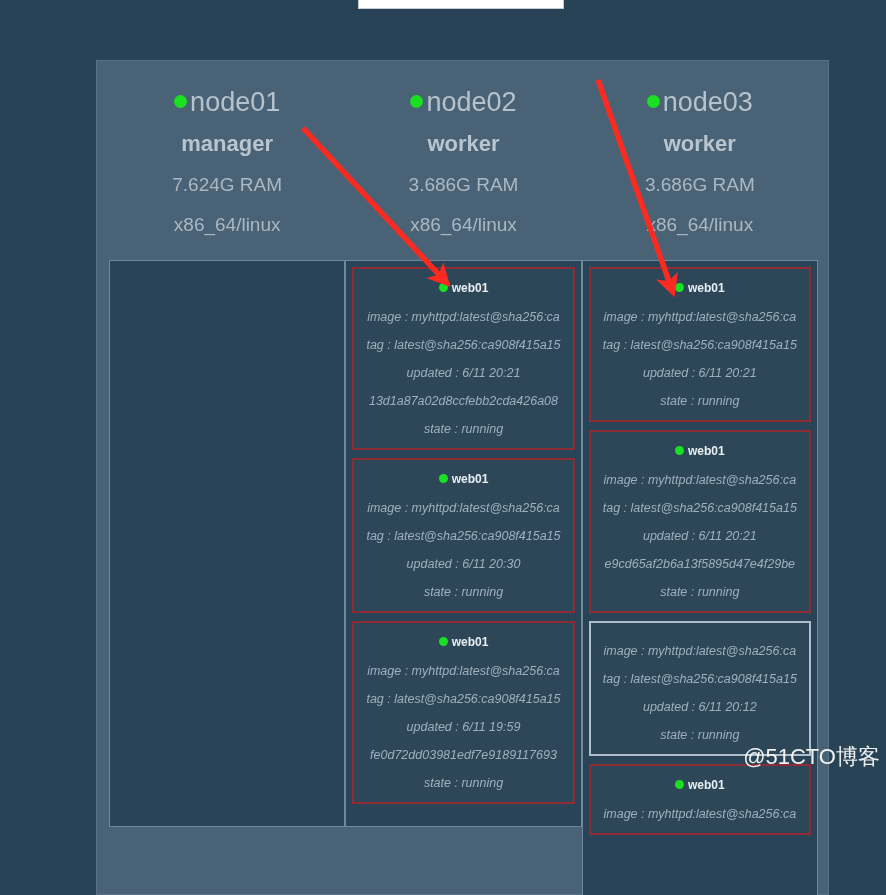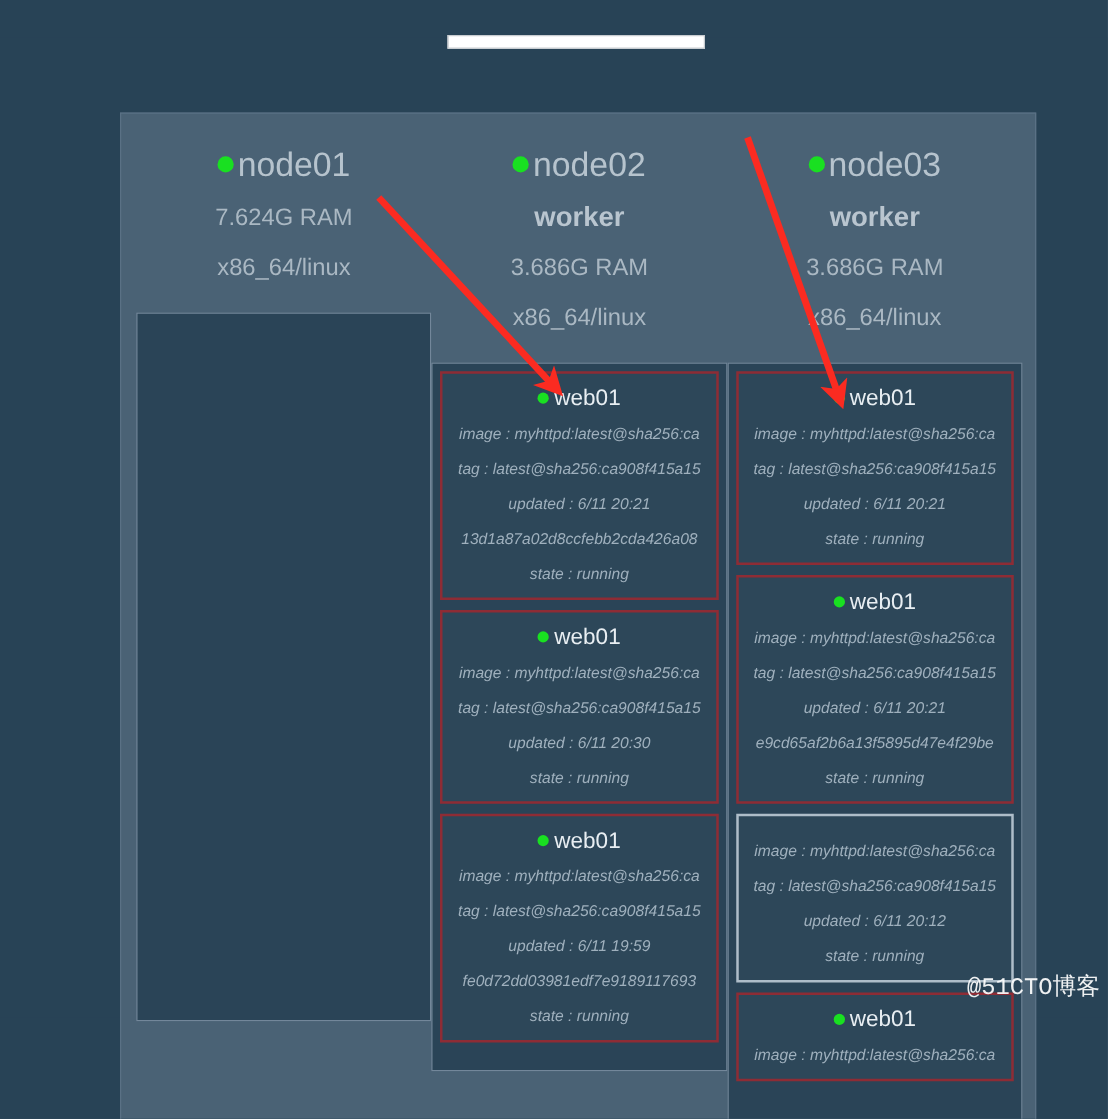--- a/index.html
+++ b/index.html
@@ -8,21 +8,20 @@
     height: 895px;
     overflow: hidden;
     background: #284356;
     font-family: "Liberation Sans", sans-serif;
   }
   #root {
     position: relative;
     width: 886px;
     height: 784px;
     background: #284356;
-    margin-top: 30px;
   }
 
   
   .top-strip {
     position: absolute;
     left: 358px;
     top: -2px;
     width: 206px;
     height: 11px;
     background: #ffffff;
@@ -130,22 +129,22 @@
     padding: 9px 4px 10px 4px;
     text-align: center;
     overflow: hidden;
   }
   .card.accent-blue {
     border-color: #aebdc9;
   }
   .card:last-child { margin-bottom: 0; }
 
   .card-title {
-    font-size: 18px;
-    font-weight: normal;
+    font-size: 12px;
+    font-weight: bold;
     color: #e8eef2;
     line-height: 20px;
     white-space: nowrap;
   }
   .card-title .dot {
     width: 9px; height: 9px; margin-right: 4px; top: -1px;
   }
   .card-line {
     font-size: 12.5px;
     color: #9fb0bd;
@@ -162,39 +161,40 @@
     left: 0; top: 0;
     width: 886px; height: 895px;
     pointer-events: none;
   }
 
   
   .watermark {
     position: absolute;
     right: 6px;
     bottom: 12px;
-    font-size: 19px;
+    font-size: 22px;
     color: #ffffff;
     opacity: 0.92;
     white-space: nowrap;
-    font-family: Liberation Mono, monospace;
+    font-family: Liberation Sans, sans-serif;
   }
 </style>
 </head>
 <body>
 
 <div id="root">
 
   <div class="top-strip"></div>
 
   <div class="panel">
     <div class="columns" id="columns">
         <div class="node-col">
           <div class="node-head">
             <div class="node-name"><span class="dot"></span><span>node01</span></div>
+            <div class="node-role">manager</div>
             <div class="node-ram">7.624G RAM</div>
             <div class="node-arch">x86_64/linux</div>
           </div>
           <div class="col-body">
             <div class="col-box empty"></div>
           </div>
         </div>
         <div class="node-col">
           <div class="node-head">
             <div class="node-name"><span class="dot"></span><span>node02</span></div>

